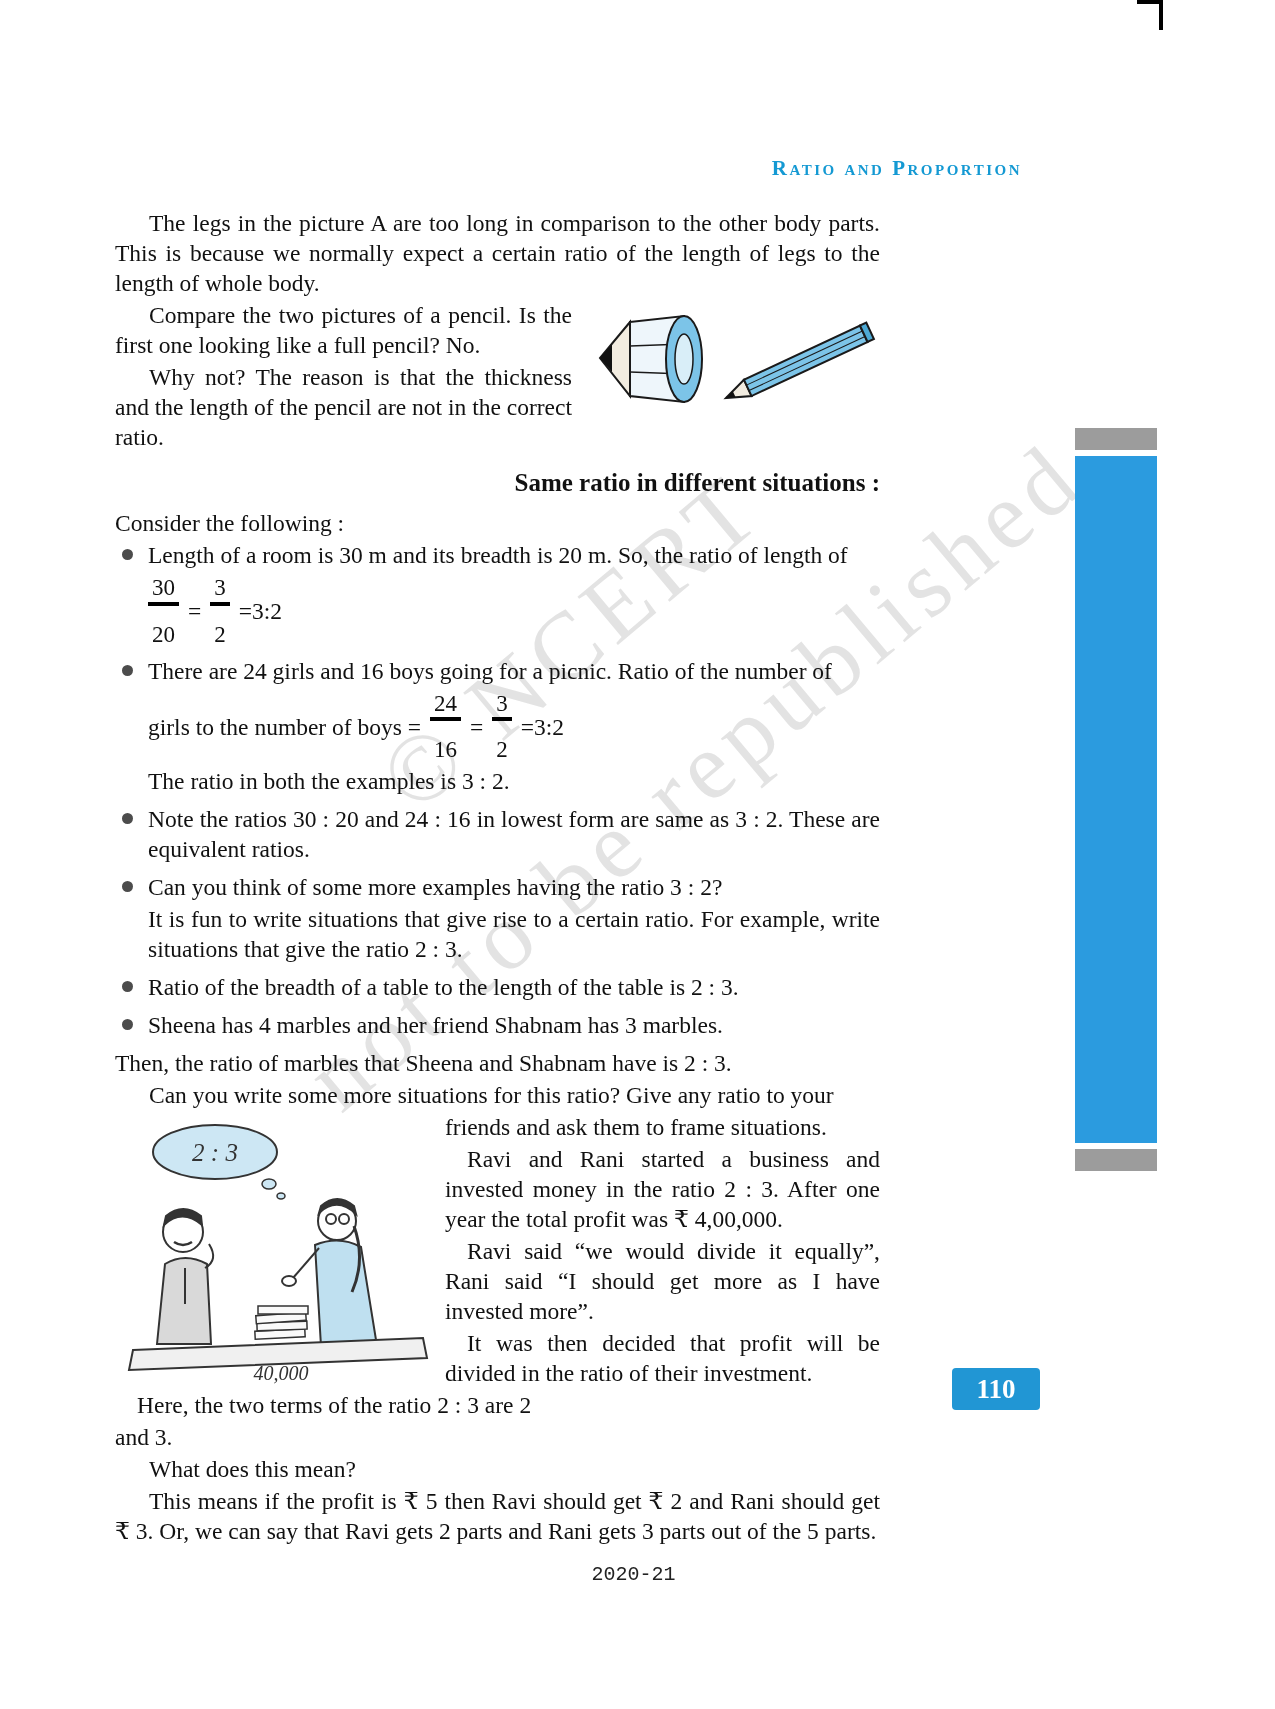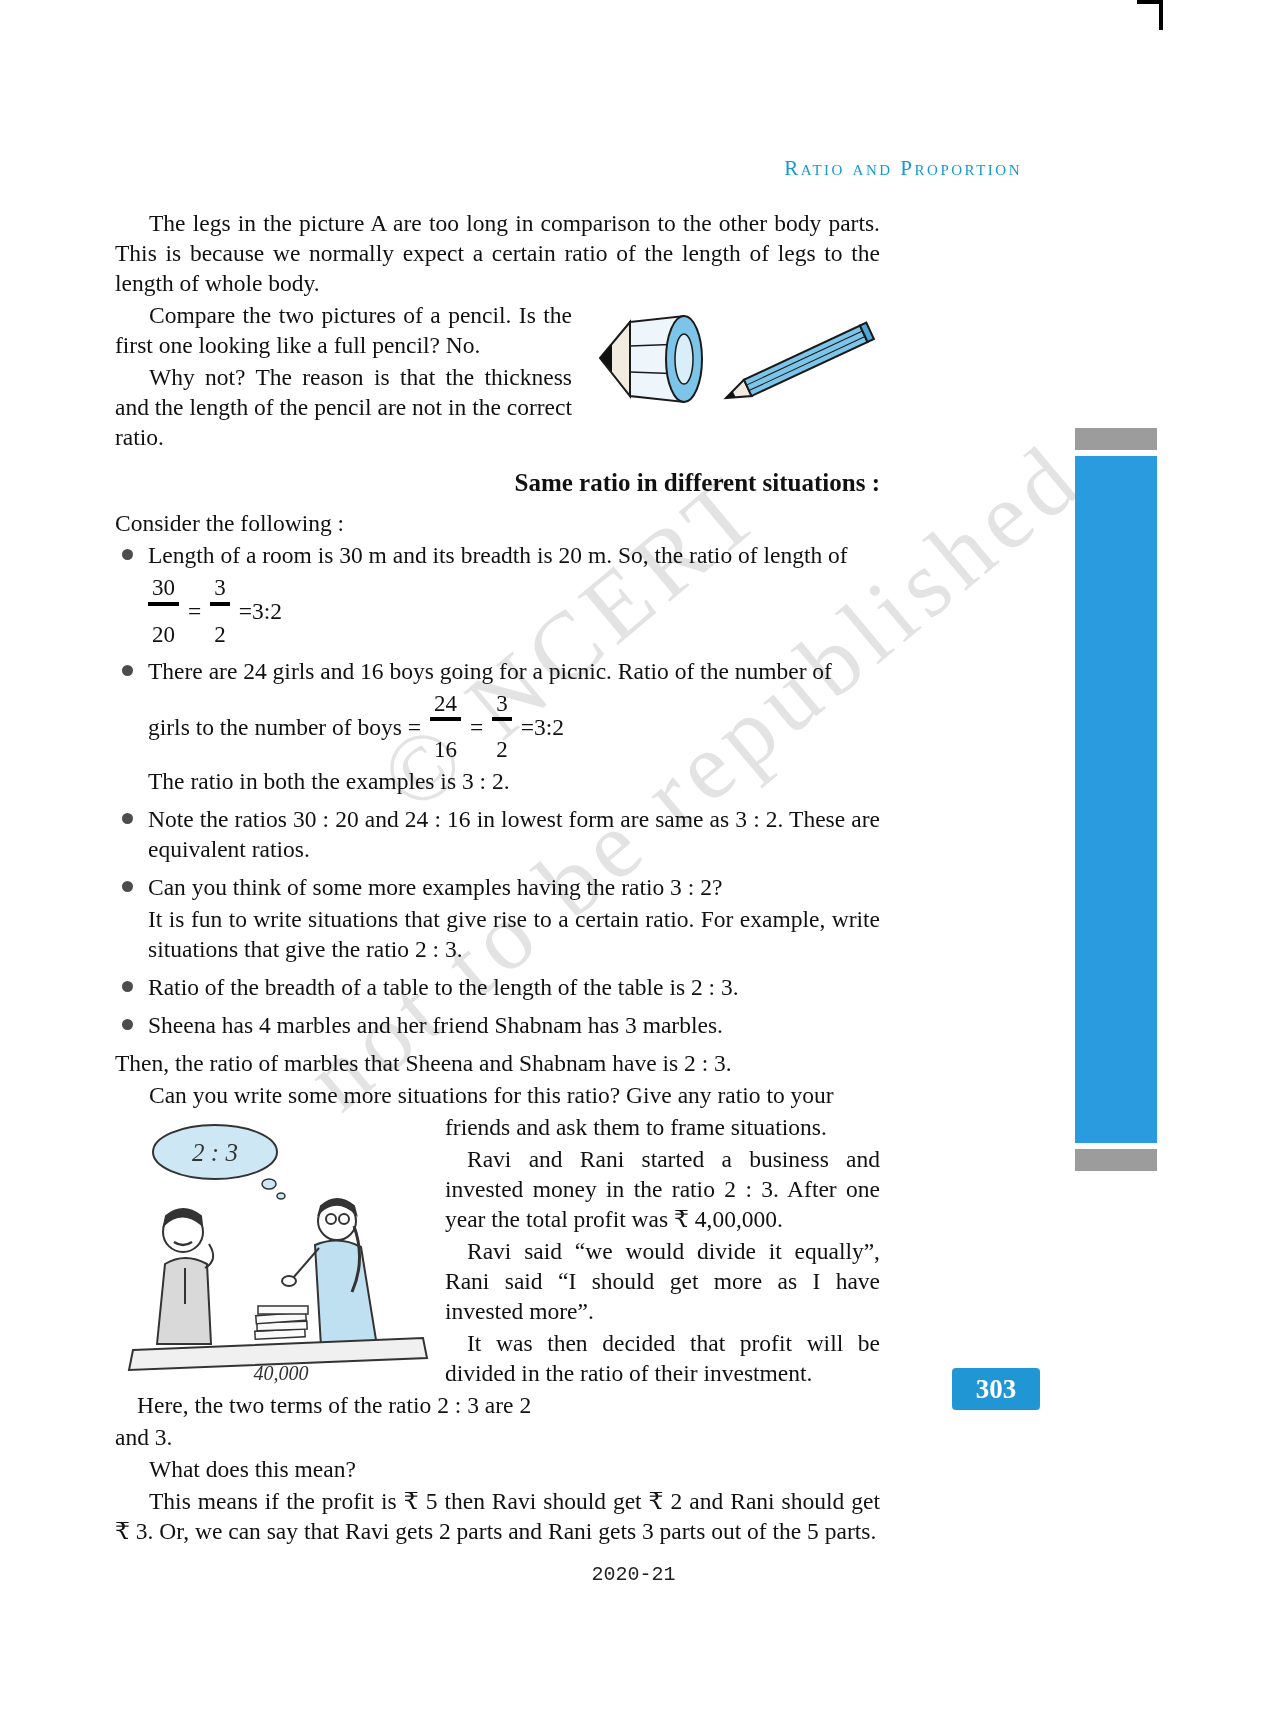--- a/index.html
+++ b/index.html
@@ -17,21 +17,21 @@
   .corner-mark {
     position:absolute; top:0; right:112px;
     width:22px; height:26px;
     border-top:4px solid #000;
     border-right:4px solid #000;
   }
 
   
   .chapter-header {
     position:absolute; top:156px; right:253px;
-    font-weight:normal;
+    font-weight:bold;
     font-variant:small-caps;
     letter-spacing:2.5px;
     font-size:21px;
     color:#1499d3;
     z-index:2;
   }
 
   
   .watermark {
     position:absolute; left:150px; top:530px; width:960px;
@@ -135,21 +135,21 @@
 
   <div class="watermark">
     <div>© NCERT</div>
     <div>not to be republished</div>
   </div>
 
   <div class="sidebar-gray-top"></div>
   <div class="sidebar-blue"></div>
   <div class="sidebar-gray-bottom"></div>
 
-  <div class="page-number">303</div>
+  <div class="page-number">110</div>
 
   <div class="footer">2020-21</div>
 
   <div class="content">
 
     <p class="indent">The legs in the picture A are too long in comparison to the other body parts. This is because we normally expect a certain ratio of the length of legs to the length of whole body.</p>
 
     <div>
       <div class="pencil-fig">
         <svg viewBox="0 0 292 112" width="100%" height="100%">

